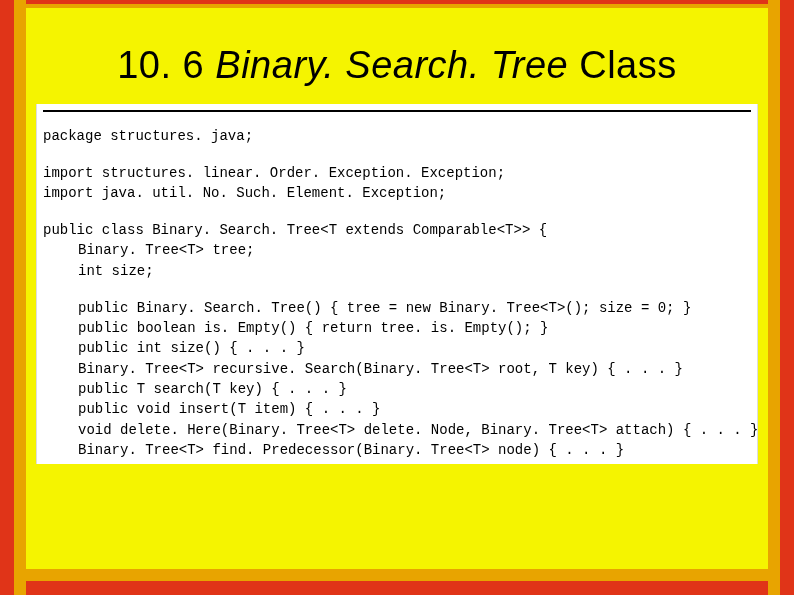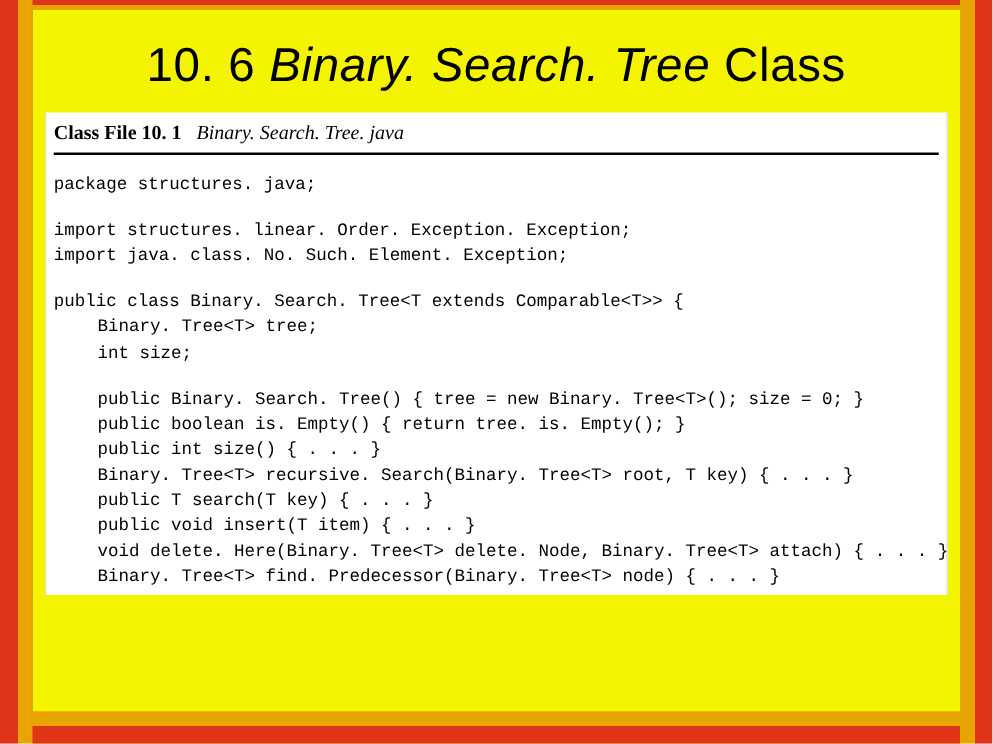--- a/index.html
+++ b/index.html
@@ -43,21 +43,21 @@
     background: linear-gradient(to top, #e03418 0 14px, #e8a400 14px 26px);
   }
   .content {
     position: absolute;
     left: 26px;
     right: 26px;
     top: 8px;
     bottom: 26px;
   }
   h1.title {
-    margin: 4px;
+    margin: 16px;
     padding: 20px 10px 0 10px;
     text-align: center;
     color: #000;
     font-size: 38px;
     line-height: 1.15;
     font-weight: normal;
     letter-spacing: 0.5px;
     font-family: Arial, Helvetica, sans-serif;
   }
   h1.title .sec {
@@ -111,27 +111,23 @@
   <div class="content">
 
     <h1 class="title">
       <span class="sec">10. 6</span>
       <span> </span>
       <span class="italic">Binary. Search. Tree</span>
       <span> Class</span><br>
     </h1>
 
     <div class="code-panel">
-      <div class="file-header">
-        <span class="label">Class File 10. 1</span>
-        <span class="filename">Binary. Search. Tree. java</span>
-      </div>
       <hr class="rule">
 
       <pre class="code"><span>package structures. java;</span>
 <span class="blank"></span><span>import structures. linear. Order. Exception. Exception;</span>
-<span>import java. class. No. Such. Element. Exception;</span>
+<span>import java. util. No. Such. Element. Exception;</span>
 <span class="blank"></span><span>public class Binary. Search. Tree&lt;T extends Comparable&lt;T&gt;&gt; {</span>
 <span class="indent1">Binary. Tree&lt;T&gt; tree;</span><span class="indent1">int size;</span><span class="blank"></span><span class="indent1">public Binary. Search. Tree() { tree = new Binary. Tree&lt;T&gt;(); size = 0; }</span><span class="indent1">public boolean is. Empty() { return tree. is. Empty(); }</span><span class="indent1">public int size() { . . . }</span><span class="indent1">Binary. Tree&lt;T&gt; recursive. Search(Binary. Tree&lt;T&gt; root, T key) { . . . }</span><span class="indent1">public T search(T key) { . . . }</span><span class="indent1">public void insert(T item) { . . . }</span><span class="indent1">void delete. Here(Binary. Tree&lt;T&gt; delete. Node, Binary. Tree&lt;T&gt; attach) { . . . }</span><span class="indent1">Binary. Tree&lt;T&gt; find. Predecessor(Binary. Tree&lt;T&gt; node) { . . . }</span></pre>
     </div>
 
   </div>
 </div>
 
 </body></html>

